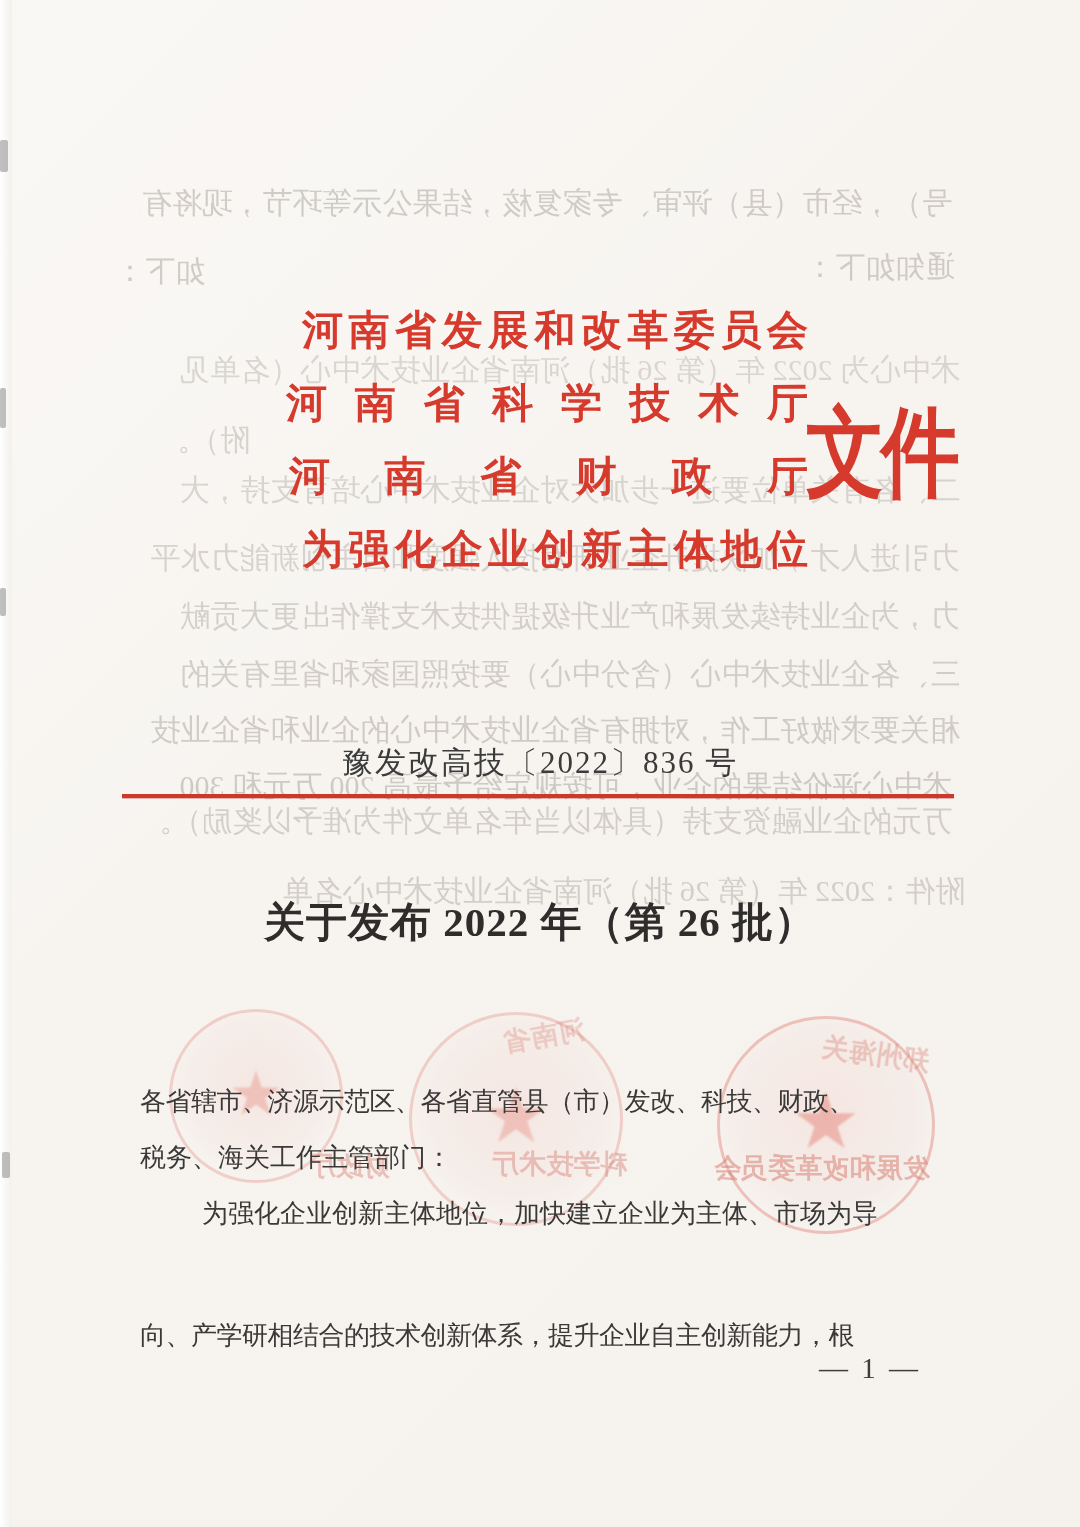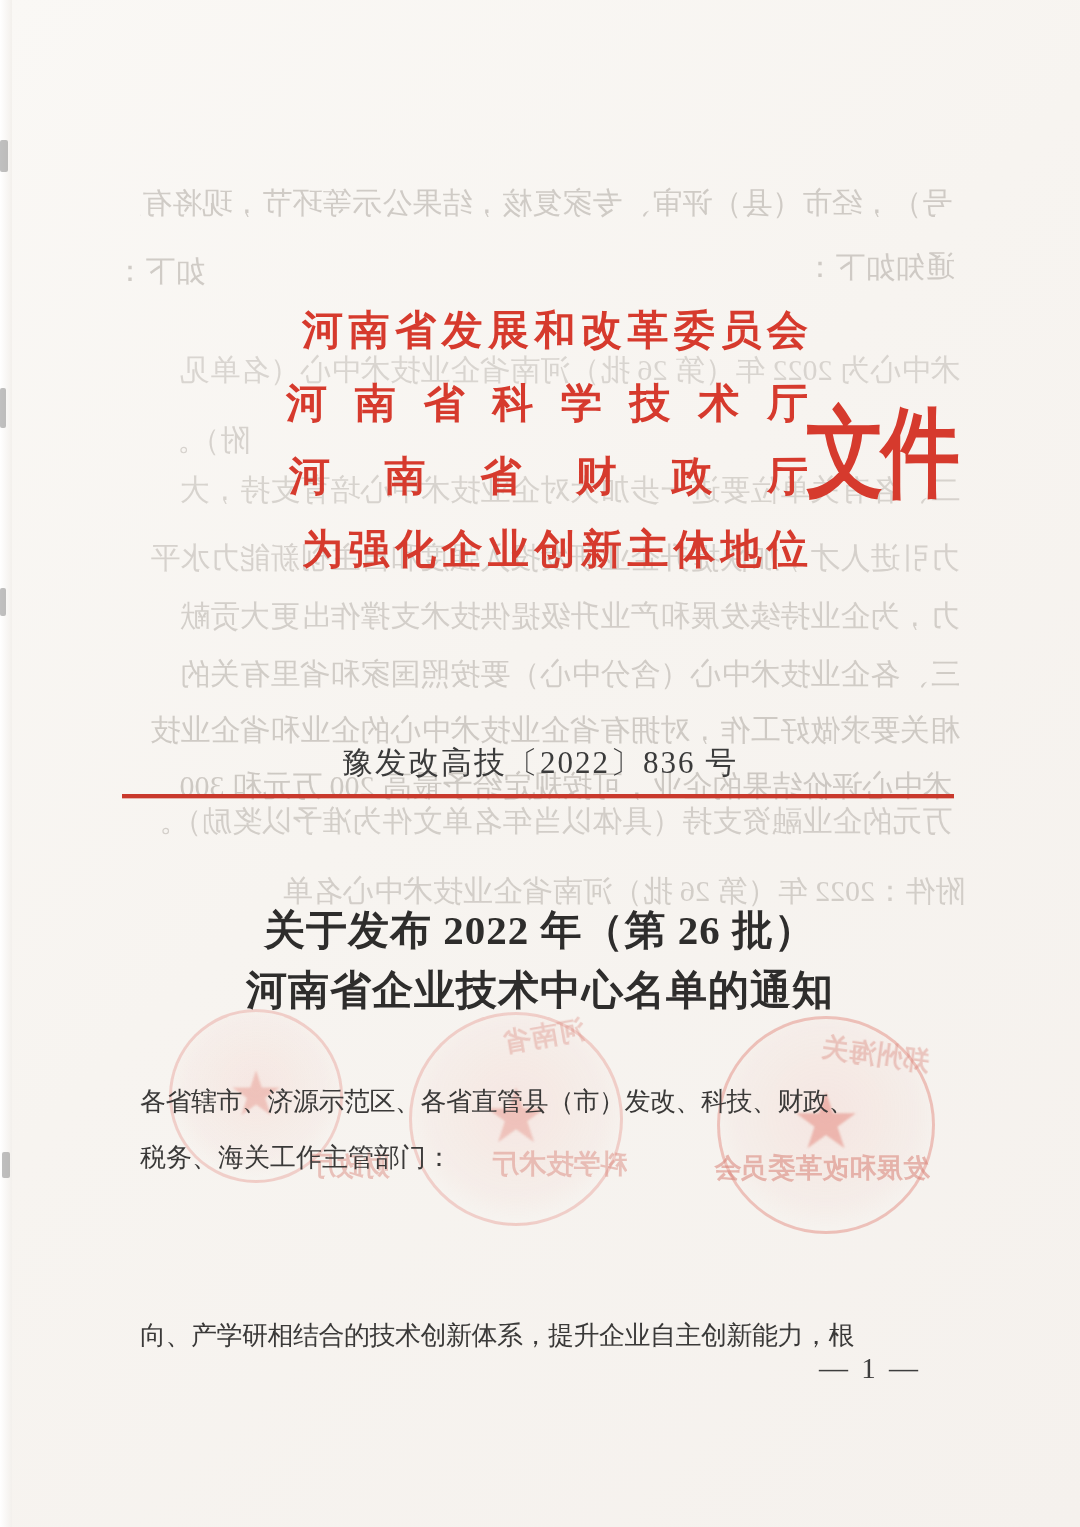--- a/index.html
+++ b/index.html
@@ -45,21 +45,21 @@
     transform:scaleX(0.80);transform-origin:left center;}
 
   .doc-number{position:absolute;left:0;top:742px;width:100%;text-align:center;
     font-size:31px;color:#3b3b3b;letter-spacing:2px;}
 
   .red-rule{position:absolute;left:122px;top:794px;width:832px;height:4px;
     background:#c9392c;box-shadow:0 1px 0 rgba(201,57,44,.35);}
 
   .title-line{position:absolute;left:0;width:100%;text-align:center;
     font-size:41px;font-weight:bold;color:#2e2d2c;letter-spacing:1px;line-height:1.2;}
-  .title-1{top:898px;margin-top:8px;}
+  .title-1{top:898px;}
   .title-2{top:966px;}
 
   .body-line{position:absolute;left:140px;width:820px;font-size:26px;
     color:#3a3938;white-space:nowrap;line-height:1.3;}
   .bl-0{top:1085px;letter-spacing:-0.5px;}
   .bl-1{top:1141px;}
   .bl-2{top:1197px;padding-left:62px;}
   .bl-3{top:1319px;letter-spacing:-0.5px;}
   .bl-4{top:1309px;letter-spacing:-2.5px;}
 
@@ -116,22 +116,22 @@
       <div class="issuer ls-a">为强化企业创新主体地位</div>
     </div>
 
     <div class="doc-type">文件</div>
 
     <div class="doc-number">豫发改高技〔2022〕836 号</div>
 
     <div class="red-rule"></div>
 
     <div class="title-line title-1">关于发布 2022 年（第 26 批）</div>
-    <div class="title-line title-2">河南省企业技术中心名单的通知</div>
 
     <div class="body-line bl-0">各省辖市、济源示范区、各省直管县（市）发改、科技、财政、</div>
     <div class="body-line bl-1">税务、海关工作主管部门：</div>
+    <div class="body-line bl-2">为强化企业创新主体地位，加快建立企业为主体、市场为导</div>
     <div class="body-line bl-3">向、产学研相结合的技术创新体系，提升企业自主创新能力，根</div>
 
     <div class="page-number">— 1 —</div>
 
   </div>
 </div>
 
 </body></html>

